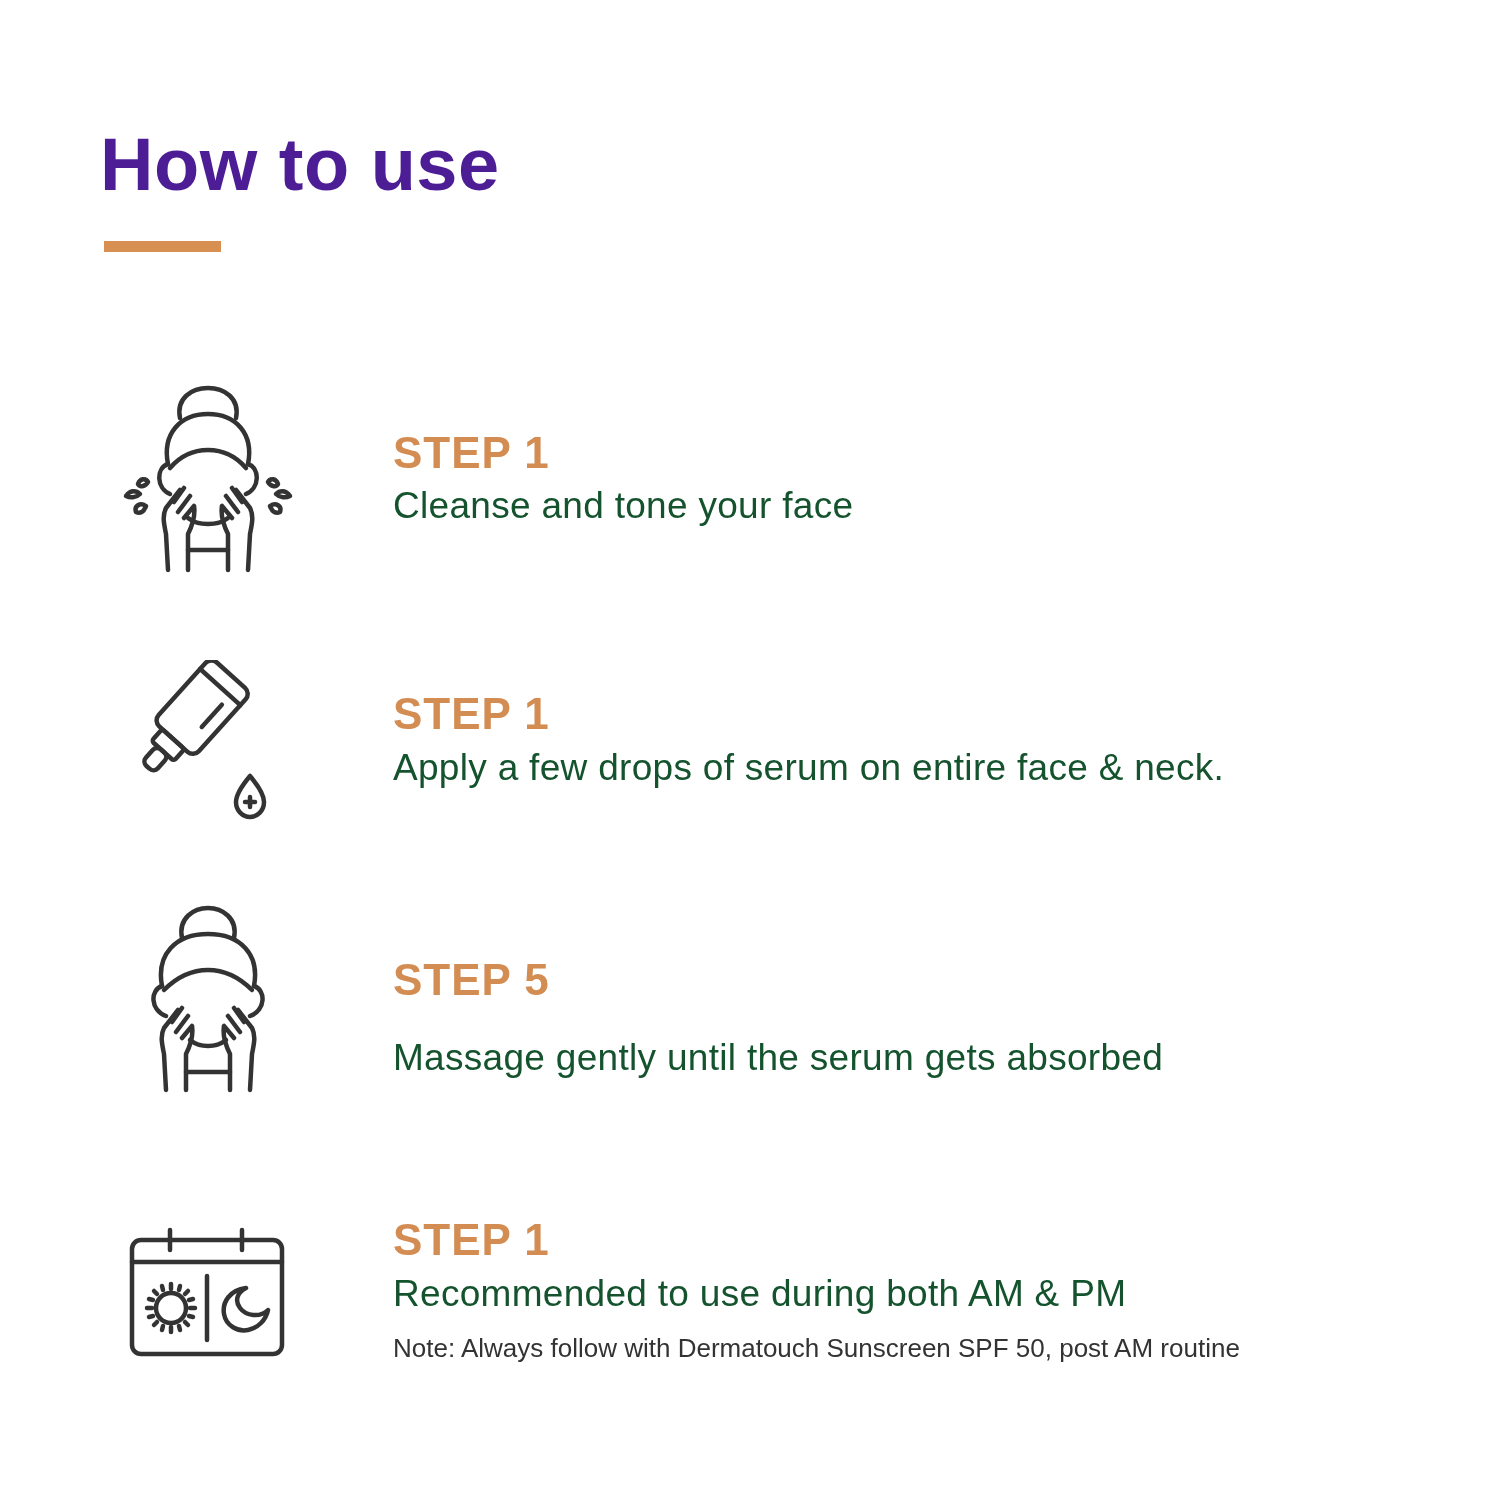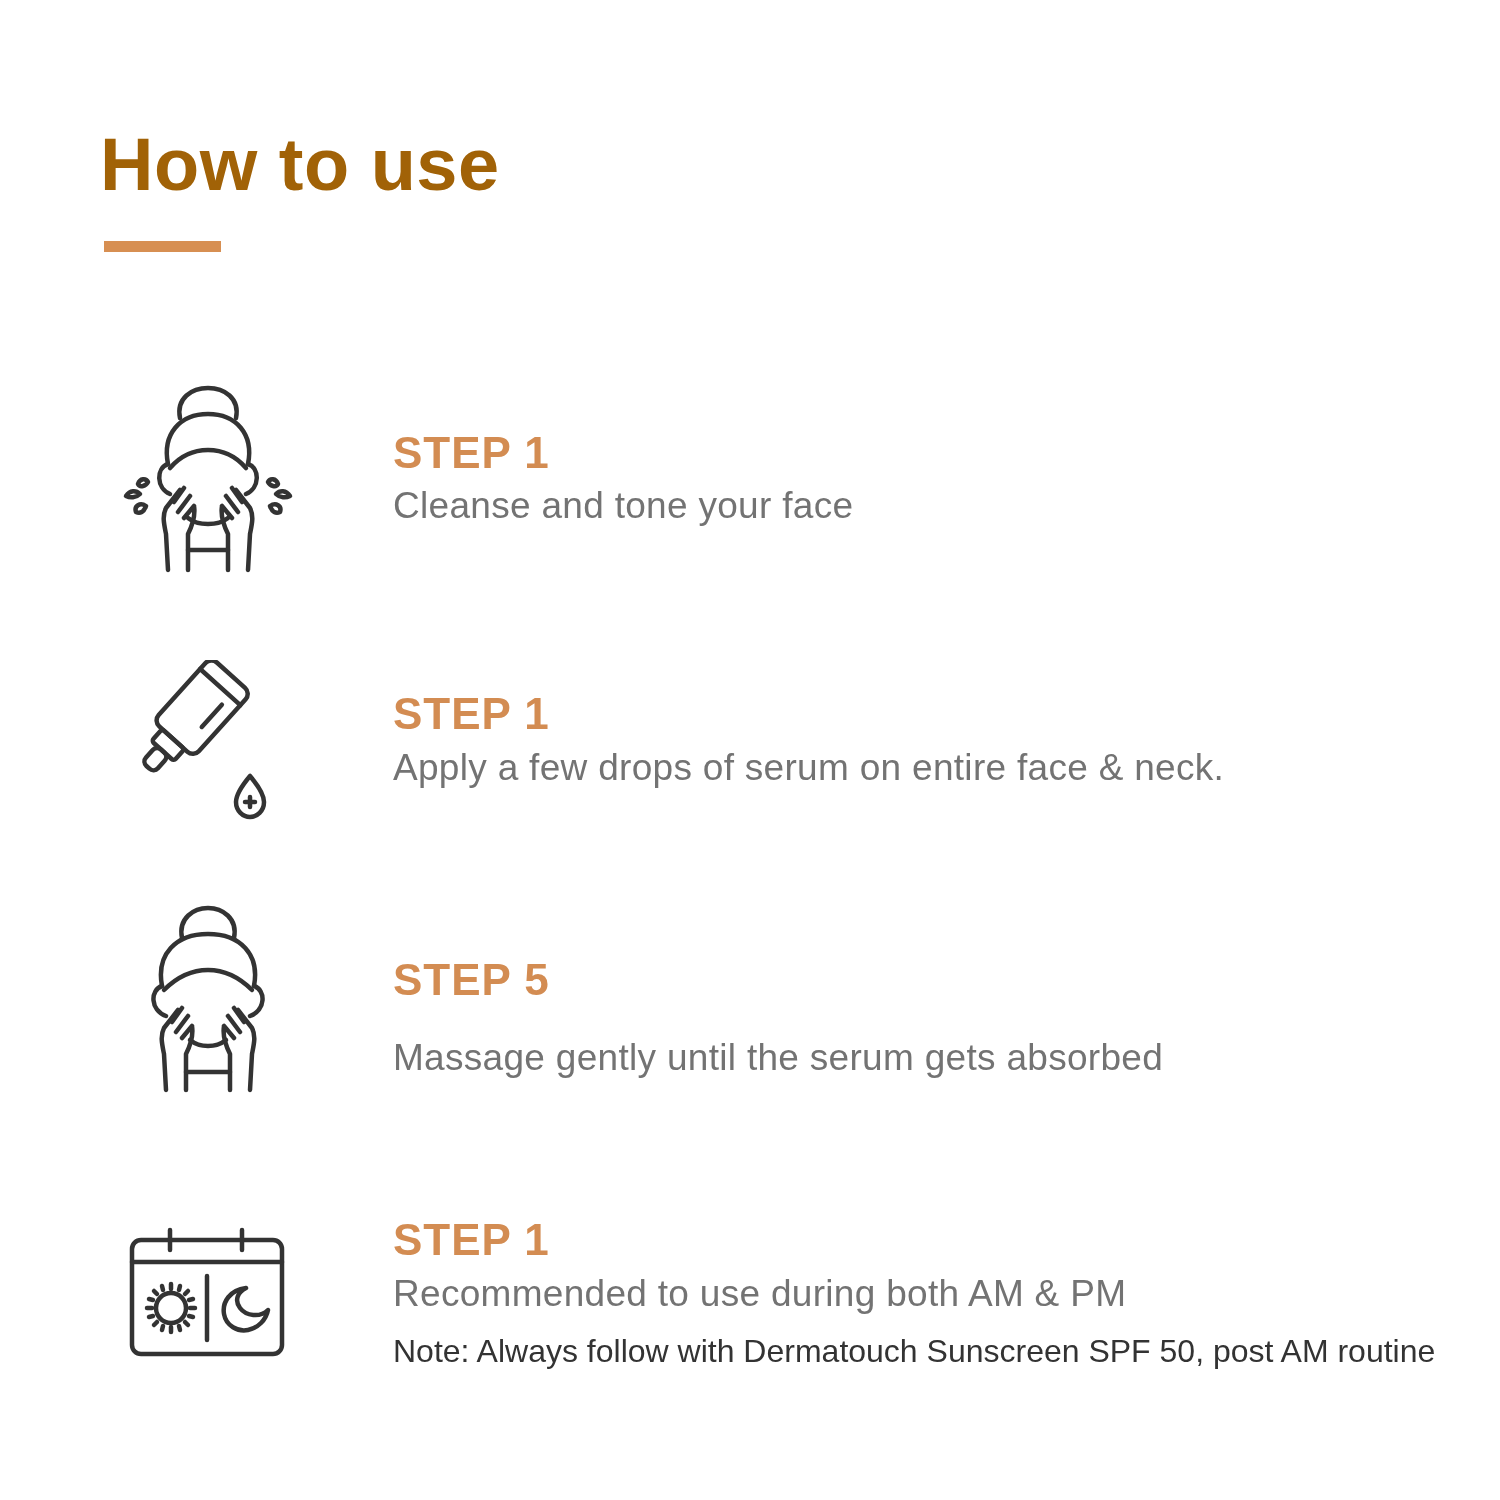--- a/index.html
+++ b/index.html
@@ -2,37 +2,37 @@
 <html><head>
 <meta charset="utf-8">
 <style>
   html, body { margin:0; padding:0; }
   body {
     width:1500px; height:1500px; background:#ffffff; position:relative; overflow:hidden;
     font-family:"Liberation Sans", "DejaVu Sans", sans-serif; color:#2f2f2f;
   }
   .title {
     position:absolute; left:100px; top:128px; margin:0;
-    font-size:74px; font-weight:bold; color:#a16207; letter-spacing:0.5px; line-height:1;
+    font-size:74px; font-weight:bold; color:#4c1d95; letter-spacing:0.5px; line-height:1;
   }
   .accent-bar {
     position:absolute; left:104px; top:241px; width:117px; height:11px; background:#d78f52;
   }
   .step { position:absolute; left:0; width:1500px; }
   .icon { position:absolute; }
   .step-label {
     position:absolute; left:393px; margin:0; font-size:44px; font-weight:bold;
     color:#d38c52; letter-spacing:1px; line-height:1;
   }
   .step-desc {
-    position:absolute; left:393px; margin:0; font-size:37px; color:#737373; line-height:1;
+    position:absolute; left:393px; margin:0; font-size:37px; color:#14532d; line-height:1;
     letter-spacing:0.3px;
   }
   .step-note {
-    position:absolute; left:393px; margin:0; font-size:32px; color:#333333; line-height:1;
+    position:absolute; left:393px; margin:0; font-size:26px; color:#333333; line-height:1;
   }
   svg { display:block; }
   .stroke { fill:none; stroke:#333333; stroke-width:4.5; stroke-linecap:round; stroke-linejoin:round; }
 </style>
 </head>
 <body>
 
 <h1 class="title">How to use</h1>
 <div class="accent-bar"></div>
 

